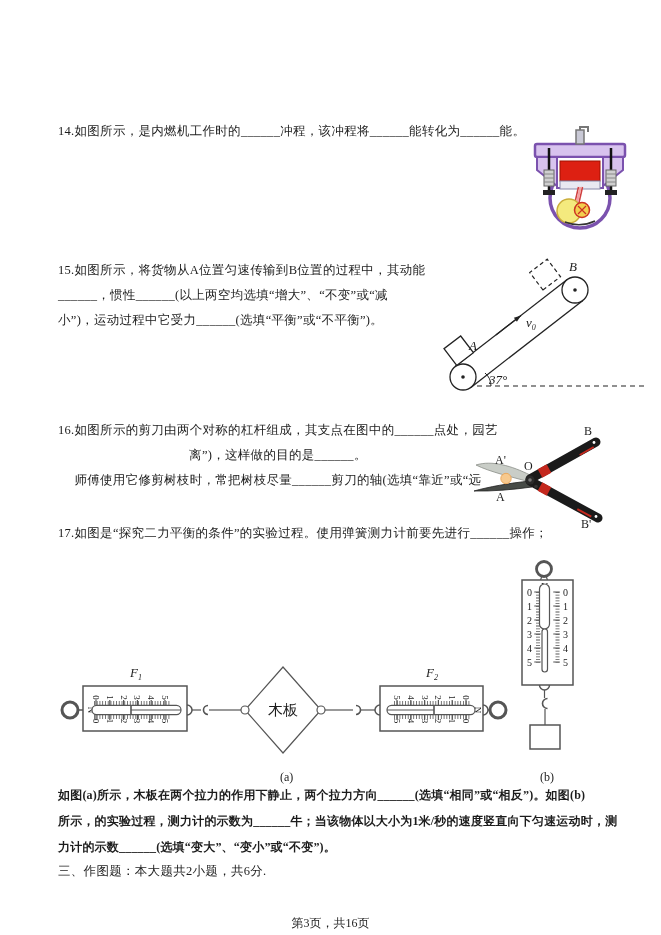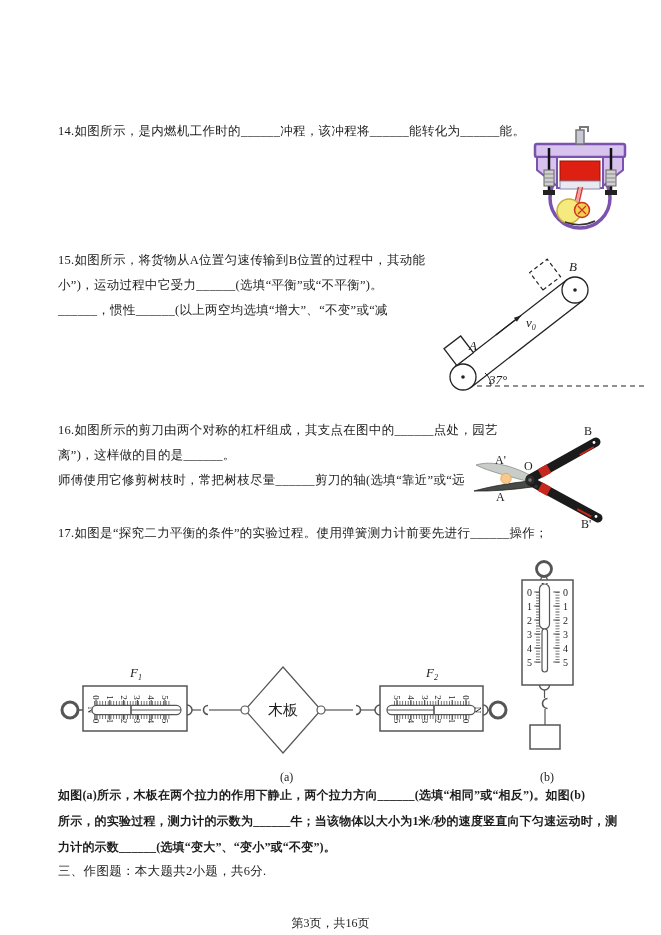--- a/index.html
+++ b/index.html
@@ -51,24 +51,24 @@
       <line x1="51.5" y1="63" x2="46.5" y2="85" stroke="#d04040" stroke-width="1.6"></line>
       <line x1="55.5" y1="63" x2="50.5" y2="85" stroke="#d04040" stroke-width="1.6"></line>
       <line x1="53.5" y1="63" x2="48.5" y2="85" stroke="#f4a0a0" stroke-width="2.4"></line>
       <circle cx="42" cy="87" r="12" fill="#f4ea7e" stroke="#caad3a" stroke-width="1.5"></circle>
       <circle cx="55" cy="86" r="7.5" fill="#f3cf4e" stroke="#cc3322" stroke-width="1.5"></circle>
       <path d="M51,82 L59,90 M59,82 L51,90" stroke="#cc3322" stroke-width="1.2"></path>
       <path d="M38,98 Q53,104 68,97" fill="none" stroke="#333" stroke-width="1.5"></path>
     </g>
   </svg>
 
-  <div class="qblock" style="left:58px;top:211px;">
+  <div class="qblock" style="left:58px;top:221px;">
     <div class="qline">15.如图所示，将货物从A位置匀速传输到B位置的过程中，其动能</div>
+    <div class="qline">______，惯性______(以上两空均选填“增大”、“不变”或“减</div>
     <div class="qline">小”)，运动过程中它受力______(选填“平衡”或“不平衡”)。</div>
-    <div class="qline">______，惯性______(以上两空均选填“增大”、“不变”或“减</div>
   </div>
 
   <svg style="left:443px;top:220px;" width="207" height="138" viewBox="0 0 207 138">
     <line x1="16" y1="129" x2="205" y2="129" stroke="#222" stroke-width="1.2" stroke-dasharray="5,4"></line>
     <path d="M48,129 A17,17 0 0 0 42,116" fill="none" stroke="#222" stroke-width="1"></path>
     <line x1="12.1" y1="109.6" x2="124.2" y2="22.6" stroke="#222" stroke-width="1.3"></line>
     <line x1="27.9" y1="130.4" x2="139.9" y2="43.4" stroke="#222" stroke-width="1.3"></line>
     <circle cx="20" cy="120" r="13" fill="#fff" stroke="#222" stroke-width="1.3"></circle>
     <circle cx="20" cy="120" r="1.8" fill="#222"></circle>
     <circle cx="132" cy="33" r="13" fill="#fff" stroke="#222" stroke-width="1.3"></circle>
@@ -76,21 +76,21 @@
     <polygon points="13.7,108.4 30.4,95.7 17.7,79.0 1.0,91.7" fill="#fff" stroke="#222" stroke-width="1.3"></polygon>
     <polygon points="100,33 117.5,19.7 104.2,2.2 86.7,15.5" fill="none" stroke="#222" stroke-width="1.2" stroke-dasharray="4,3"></polygon>
     <line x1="53" y1="78" x2="78" y2="58.5" stroke="#222" stroke-width="1.2"></line>
     <polygon points="78,58.5 73.9,64.7 70.9,60.7" fill="#222"></polygon>
     <text class="lab" x="26" y="93">A</text>
     <text class="lab" x="126" y="14">B</text>
     <text class="lab" x="83" y="70"><tspan>v</tspan><tspan dy="3" font-size="8">0</tspan></text>
     <text class="lab" x="46" y="127" font-size="11">37°</text>
   </svg>
 
-  <div class="qblock" style="left:58px;top:381px;">
+  <div class="qblock" style="left:58px;top:381px;text-align:center;">
     <div class="qline">16.如图所示的剪刀由两个对称的杠杆组成，其支点在图中的______点处，园艺</div>
     <div class="qline">离”)，这样做的目的是______。</div>
     <div class="qline">师傅使用它修剪树枝时，常把树枝尽量______剪刀的轴(选填“靠近”或“远</div>
   </div>
 
   <svg style="left:462px;top:384px;" width="200" height="114" viewBox="0 0 200 114">
     <path d="M68,54 C50,45 30,39 14,44 C28,51 50,56 68,61 Z" fill="#c9cdc7" stroke="#8a8e88" stroke-width="0.8"></path>
     <path d="M68,60 C48,62 26,66 12,70 C30,70.5 52,68.5 70,66 Z" fill="#474b47" stroke="#222" stroke-width="0.8"></path>
     <circle cx="44" cy="57.5" r="5.2" fill="#f7c98e" stroke="#eaa95f" stroke-width="1"></circle>
     <line x1="68" y1="58" x2="134" y2="21" stroke="#1b1b1b" stroke-width="9" stroke-linecap="round"></line>

